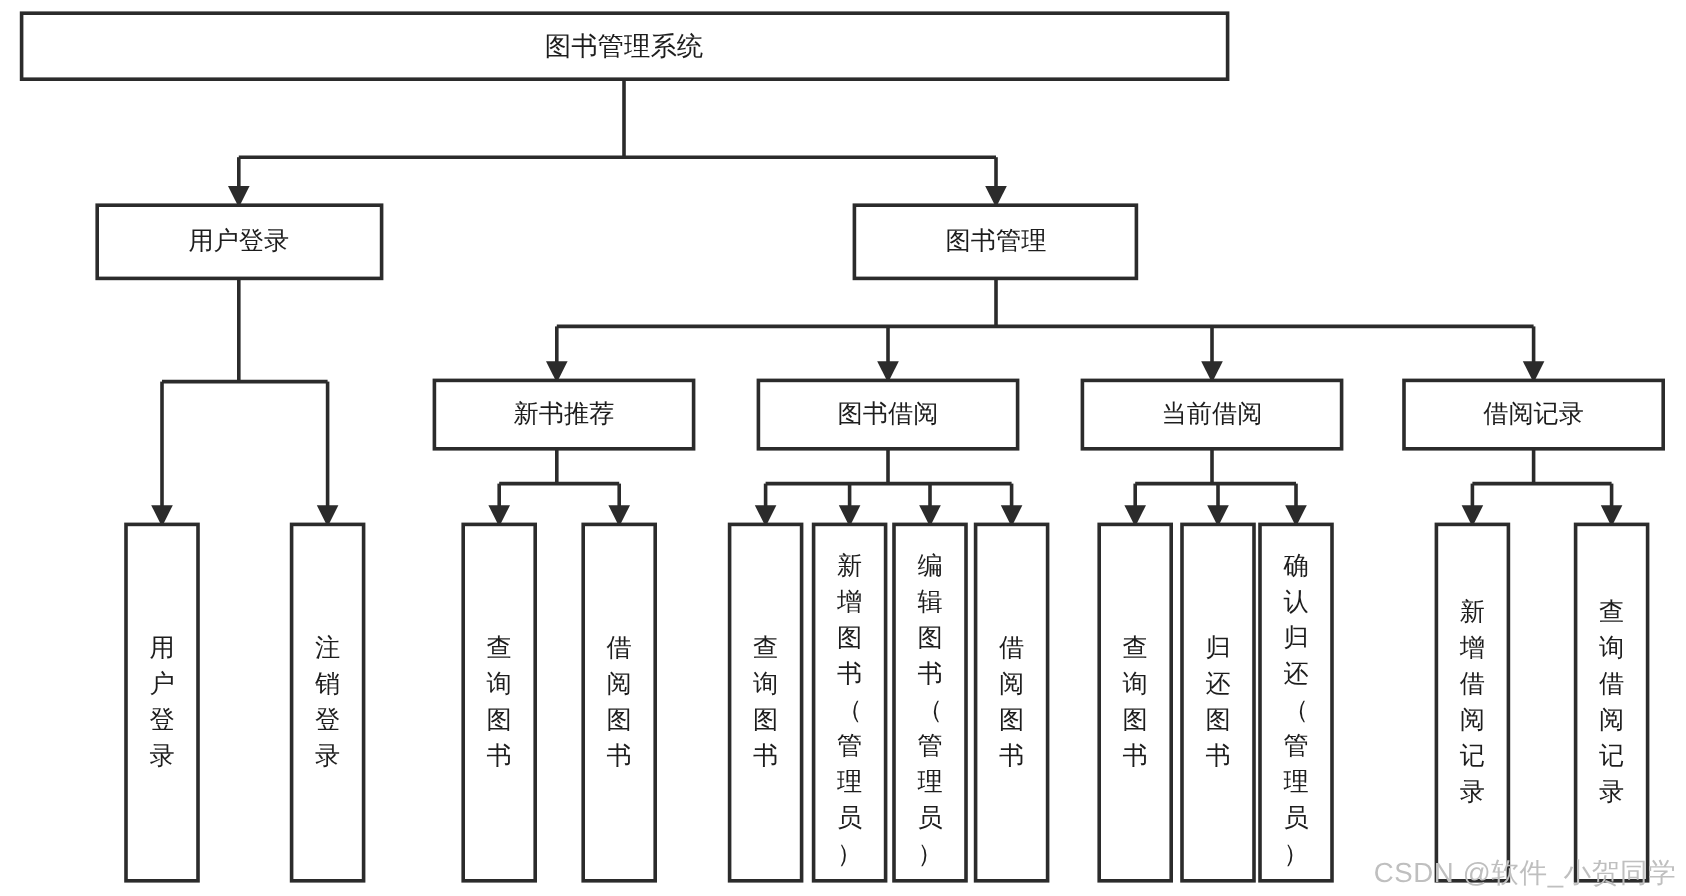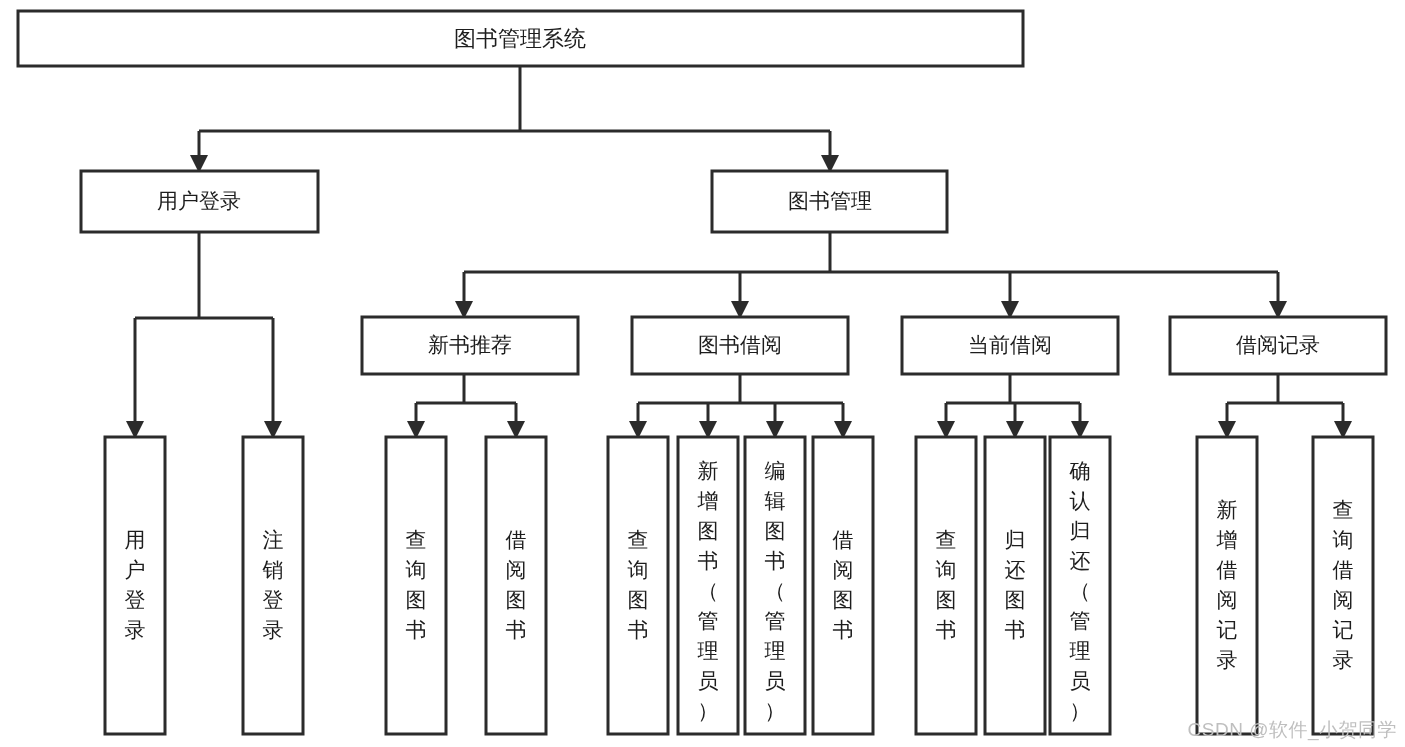--- a/index.html
+++ b/index.html
@@ -58,21 +58,21 @@
     font-family: "Liberation Sans", "DejaVu Sans", sans-serif;
     font-size: 21px;
     text-anchor: middle;
     dominant-baseline: middle;
   }
   .watermark {
     position: absolute;
     right: 8px;
     bottom: 4px;
     font-family: "Liberation Sans", "DejaVu Sans", sans-serif;
-    font-size: 19px;
+    font-size: 23px;
     color: #bfbfbf;
     white-space: nowrap;
     letter-spacing: 0.5px;
     user-select: none;
   }
 </style>
 </head>
 <body>
 
 <div id="diagram-root">

